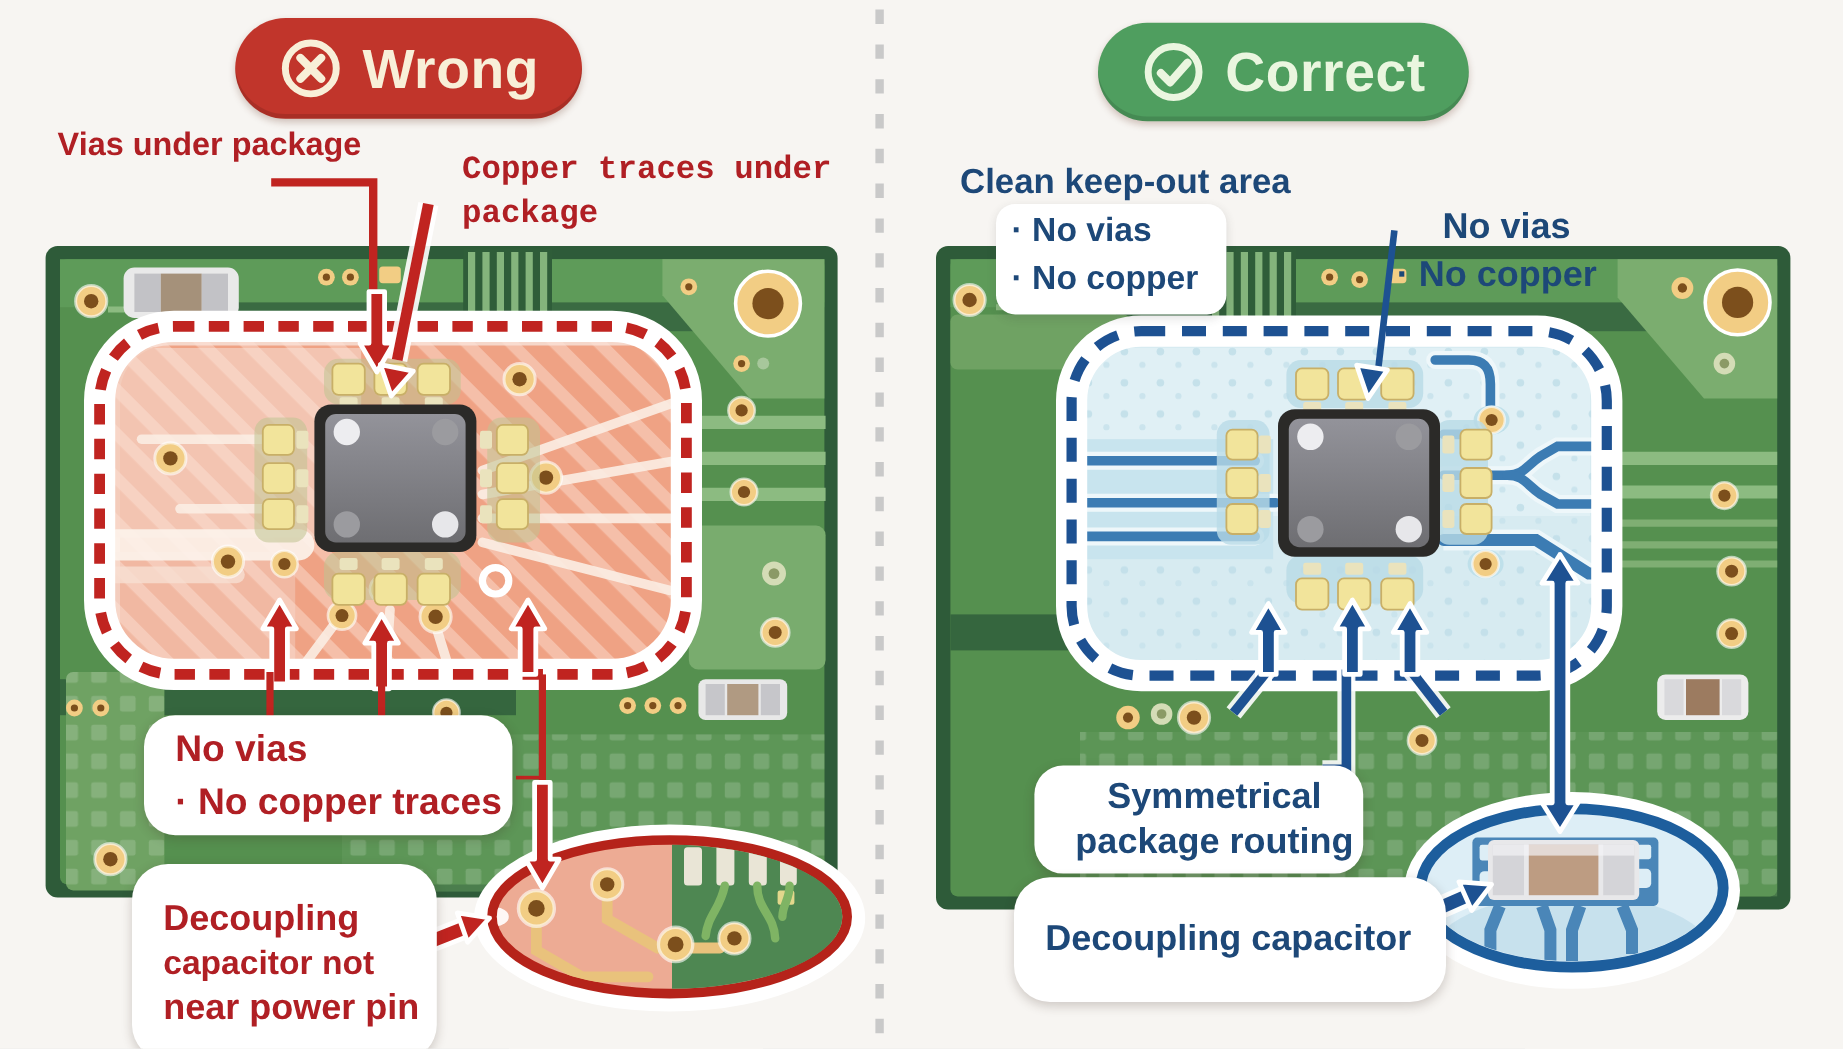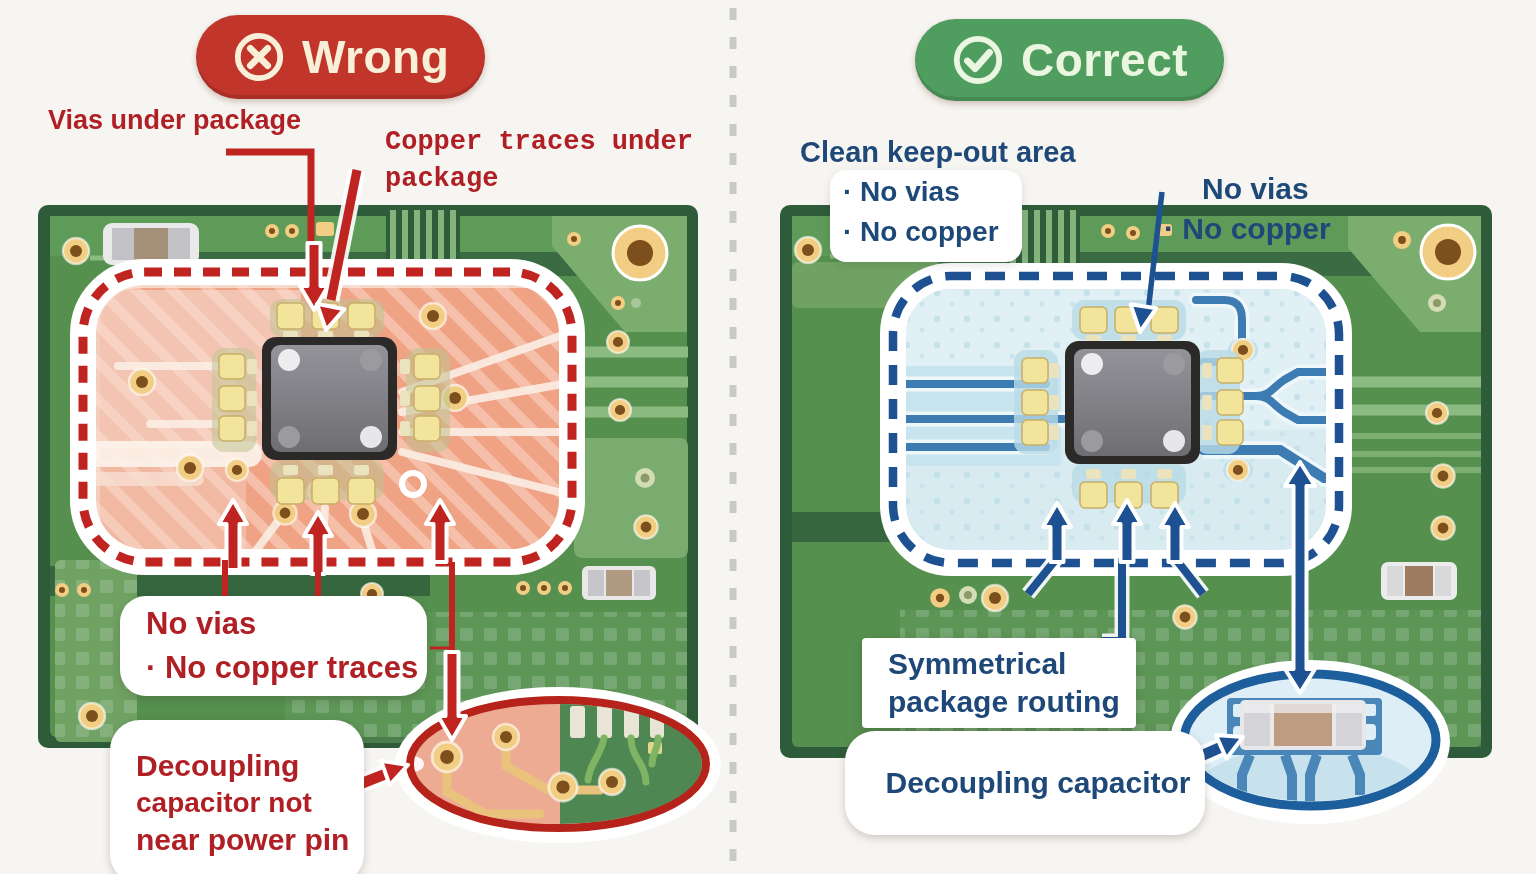--- a/index.html
+++ b/index.html
@@ -491,22 +491,22 @@
   </div>
 
   <div class="overlay callout t-navy" style="left:800px;top:136px;font-size:29px;">Clean keep-out area</div>
   <div class="overlay" style="left:830px;top:170px;width:192px;height:92px;background:var(--bubble-bg);border-radius:16px;box-shadow:0 3px 8px rgba(60,60,60,.14);"></div>
   <div class="overlay callout t-navy" style="left:843px;top:176px;font-size:28px;">· No vias</div>
   <div class="overlay callout t-navy" style="left:843px;top:216px;font-size:28px;">· No copper</div>
 
   <div class="overlay callout t-navy" style="left:1202px;top:172px;font-size:30px;">No vias</div>
   <div class="overlay callout t-navy" style="left:1164px;top:212px;font-size:30px;">· No copper</div>
 
-  <div class="overlay bubble" style="left:862px;top:638px;width:274px;height:90px;border-radius:4px;">
+  <div class="overlay bubble" style="left:862px;top:638px;width:274px;height:90px;border-radius:24px;text-align:center;">
     <div class="line t-navy sz30">Symmetrical</div>
     <div class="line t-navy sz30">package routing</div>
   </div>
 
-  <div class="overlay bubble" style="left:845px;top:731px;width:360px;height:104px;border-radius:30px;text-align:center;">
+  <div class="overlay bubble" style="left:845px;top:731px;width:360px;height:104px;border-radius:30px;">
     <div class="line t-navy sz30">Decoupling capacitor</div>
   </div>
 
 </div>
 
 </body></html>

